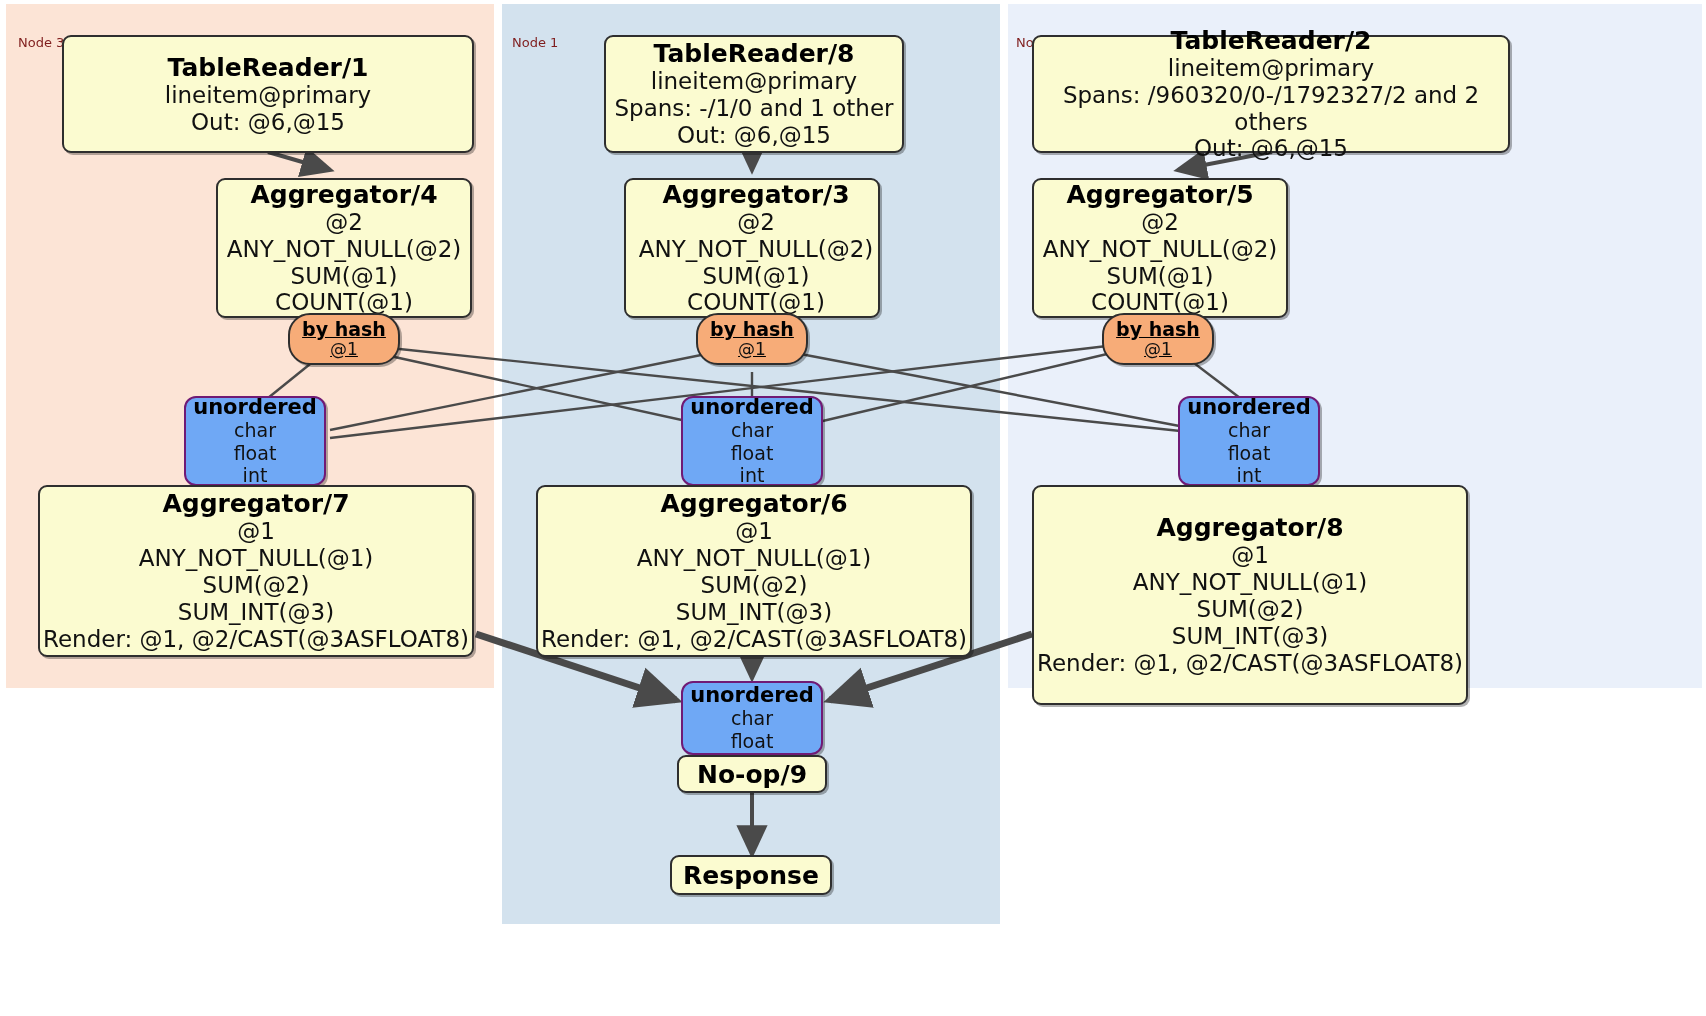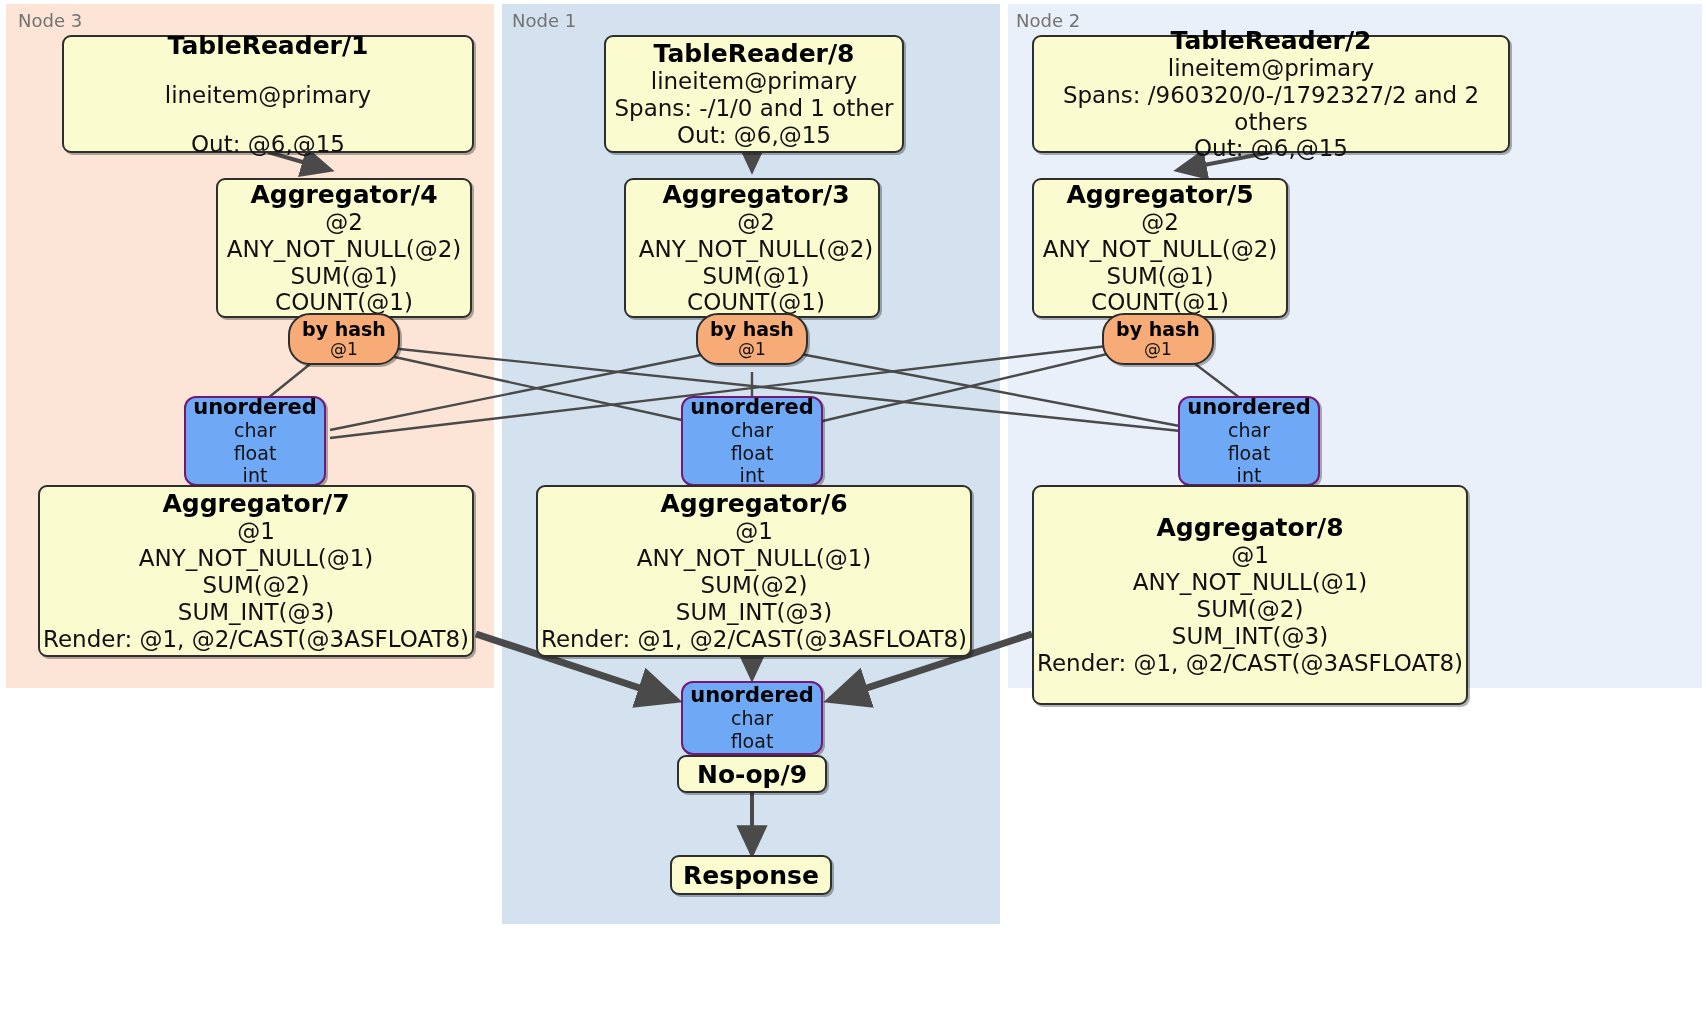--- a/index.html
+++ b/index.html
@@ -3,38 +3,38 @@
 <meta charset="utf-8">
 <style>
   html,body{margin:0;padding:0;background:#ffffff;}
   body{width:1706px;height:1016px;position:relative;overflow:hidden;
        font-family:"DejaVu Sans","Liberation Sans",sans-serif;}
 
   #stage{position:absolute;left:0;top:0;width:1706px;height:1016px;}
 
   
   .panel{position:absolute;}
-  .panel-label{position:absolute;font-size:18px;color:#737373;line-height:1;}
+  .panel-label{position:absolute;font-size:13px;color:#7f1d1d;line-height:1;margin-top:24px;}
 
   
   #edges{position:absolute;left:0;top:0;width:1706px;height:1016px;
          pointer-events:none;}
 
   
   .box{position:absolute;box-sizing:border-box;display:flex;
        flex-direction:column;align-items:center;justify-content:center;
        text-align:center;}
 
   .proc{background:#fbfbd0;border:2px solid #2e2e2e;border-radius:9px;
         box-shadow:2px 2px 0 rgba(0,0,0,.30);}
   .proc .ttl{font-weight:bold;font-size:25px;color:#000;line-height:1.16;}
   .proc .ln{font-size:23px;color:#111;line-height:1.17;}
 
   .router{background:#f7ac78;border:2px solid #2e2e2e;border-radius:22px;
-          box-shadow:2px 2px 0 rgba(0,0,0,.30);}
+          box-shadow:2px 2px 0 rgba(0,0,0,.30);text-decoration:underline;}
   .router .ttl{font-weight:bold;font-size:19px;color:#000;line-height:1.1;}
   .router .ln{font-size:17px;color:#111;line-height:1.15;}
 
   .sync{background:#6fa8f5;border:2px solid #701a75;border-radius:12px;
         box-shadow:2px 2px 0 rgba(0,0,0,.30);}
   .sync .ttl{font-weight:bold;font-size:21px;color:#000;line-height:1.15;}
   .sync .ln{font-size:19px;color:#111;line-height:1.2;}
 
   .small .ttl{font-size:25px;}
 </style>
@@ -79,21 +79,21 @@
     <path d="M1124,344 L330,438" stroke="#4a4a4a" stroke-width="2.4" fill="none"></path>
 
     <path d="M476,634 L676,700" stroke="#4a4a4a" stroke-width="7" fill="none" marker-end="url(#ah-thick)"></path>
     <path d="M1032,634 L830,700" stroke="#4a4a4a" stroke-width="7" fill="none" marker-end="url(#ah-thick)"></path>
 
     <path d="M752,650 L752,678" stroke="#4a4a4a" stroke-width="4" fill="none" marker-end="url(#ah)"></path>
 
     <path d="M752,792 L752,854" stroke="#4a4a4a" stroke-width="4" fill="none" marker-end="url(#ah)"></path>
   </svg>
 
-  <div class="box proc" style="left:62px;top:35px;width:412px;height:118px;gap:22px;">
+  <div class="box proc" style="left:62px;top:35px;width:412px;height:118px;">
     <div class="ttl">TableReader/1</div>
     <div class="ln">lineitem@primary</div>
     <div class="ln">Out: @6,@15</div>
   </div>
 
   <div class="box proc" style="left:604px;top:35px;width:300px;height:118px;">
     <div class="ttl">TableReader/8</div>
     <div class="ln">lineitem@primary</div>
     <div class="ln">Spans: -/1/0 and 1 other</div>
     <div class="ln">Out: @6,@15</div>

